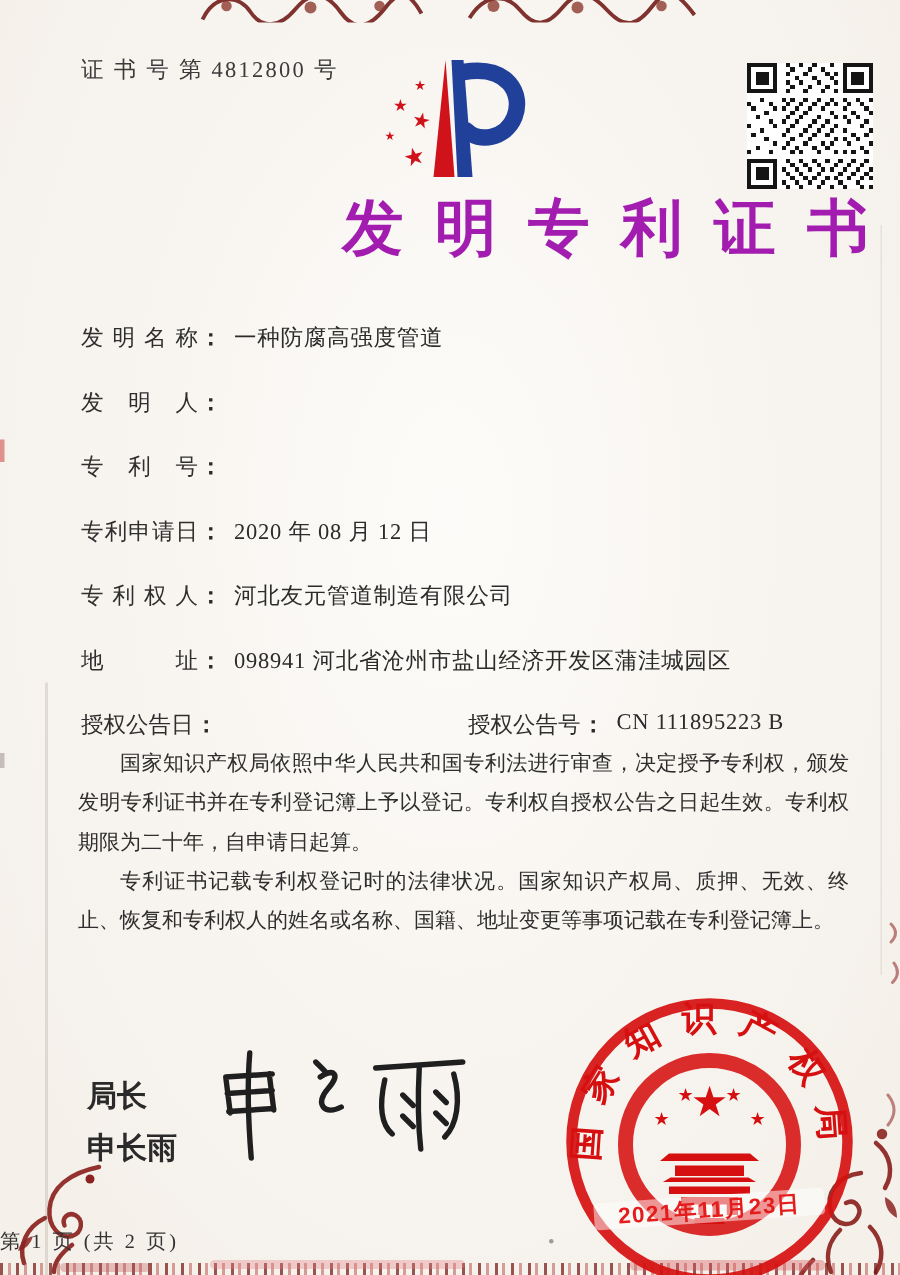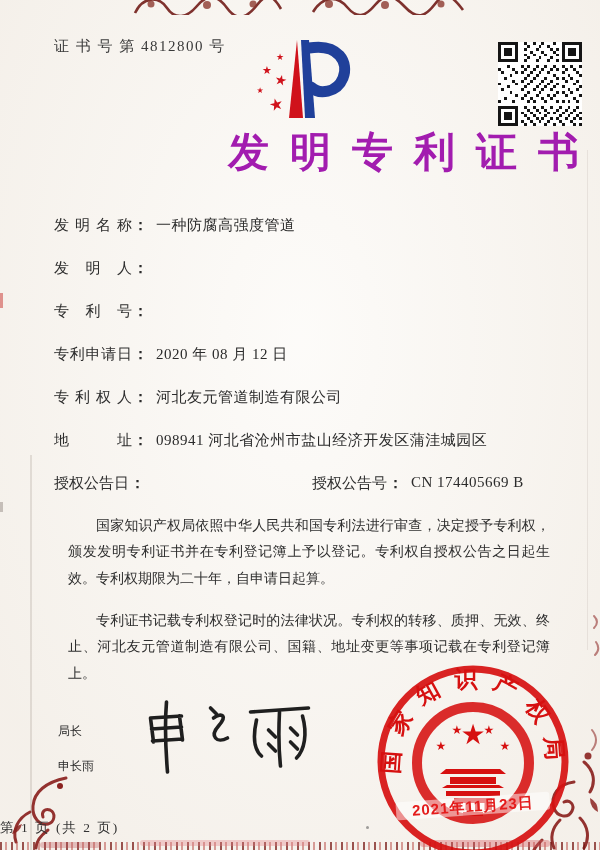--- a/index.html
+++ b/index.html
@@ -22,22 +22,22 @@
   .frow{height:43px;display:flex;align-items:center}
   .flabel{display:inline-block;width:78px;text-align:justify;text-align-last:justify;
     font-weight:400;color:#2e2e2e;flex:none}
   .fcolon{font-weight:600;margin:0 8px 0 1px;flex:none}
   .fvalue{font-weight:400;letter-spacing:.5px;white-space:nowrap}
   .grant-left{display:flex;align-items:center;width:258px;flex:none}
   .grant-right{display:flex;}
   .grant-right .flabel{width:auto;text-align:left;text-align-last:auto}
   .paras{position:absolute;left:52px;top:497px;width:514px;font-size:14px;
     line-height:1.88;font-weight:500;color:#2e2e2e;text-align:justify}
-  .paras p{margin:16px;text-indent:2em}
-  .sig-block{position:absolute;left:58px;top:714px;font-size:12px;font-weight:400;
+  .paras p{margin:0;text-indent:2em}
+  .sig-block{position:absolute;left:58px;top:714px;font-size:20px;font-weight:700;
     line-height:35px;color:#2a2a2a}
   .sig-hand{position:absolute;left:128px;top:686px;width:205px;height:95px}
   .seal{position:absolute;left:370px;top:658px;width:205px;height:205px}
   .footer{position:absolute;left:0;top:819px;width:100%;text-align:left;
     font-size:13.5px;letter-spacing:2px;color:#333}
   .orn-top{position:absolute;left:133px;top:0;width:332px;height:15px}
   .orn-bl{position:absolute;left:0;top:772px;width:72px;height:78px}
   .orn-br{position:absolute;left:530px;top:612px;width:70px;height:238px}
   .fringe{position:absolute;left:0;bottom:0;width:600px;height:8px;opacity:.85;
     background:repeating-linear-gradient(90deg,
@@ -169,28 +169,28 @@
     <span class="fvalue">098941 河北省沧州市盐山经济开发区蒲洼城园区</span>
   </div>
   <div class="frow">
     <span class="grant-left">
       <span class="flabel" style="width:auto;text-align:right;text-align-last:auto">授权公告日</span>
         <span class="fcolon">：</span>
     </span>
     <span class="grant-right">
       <span class="flabel">授权公告号</span>
         <span class="fcolon">：</span>
-      <span class="fvalue">CN 174405669 B</span>
+      <span class="fvalue">CN 111895223 B</span>
     </span>
   </div>
 </div>
 
 <div class="paras">
   <p>国家知识产权局依照中华人民共和国专利法进行审查，决定授予专利权，颁发发明专利证书并在专利登记簿上予以登记。专利权自授权公告之日起生效。专利权期限为二十年，自申请日起算。</p>
-  <p>专利证书记载专利权登记时的法律状况。专利权的转移、质押、无效、终止、河北友元管道制造有限公司、国籍、地址变更等事项记载在专利登记簿上。</p>
+  <p>专利证书记载专利权登记时的法律状况。国家知识产权局、质押、无效、终止、恢复和专利权人的姓名或名称、国籍、地址变更等事项记载在专利登记簿上。</p>
 </div>
 
 <div class="sig-block">
   <div>局长</div>
   <div>申长雨</div>
 </div>
 
 <svg class="sig-hand" viewBox="0 0 200 95">
   <g fill="none" stroke="#1f1f1f" stroke-width="3.6" stroke-linecap="round" stroke-linejoin="round">
     <path d="M20,32 L51,30 M22,55 L52,53 M20,32 L23,56 M49,30 L52,54 M21,43 L51,41"></path>

